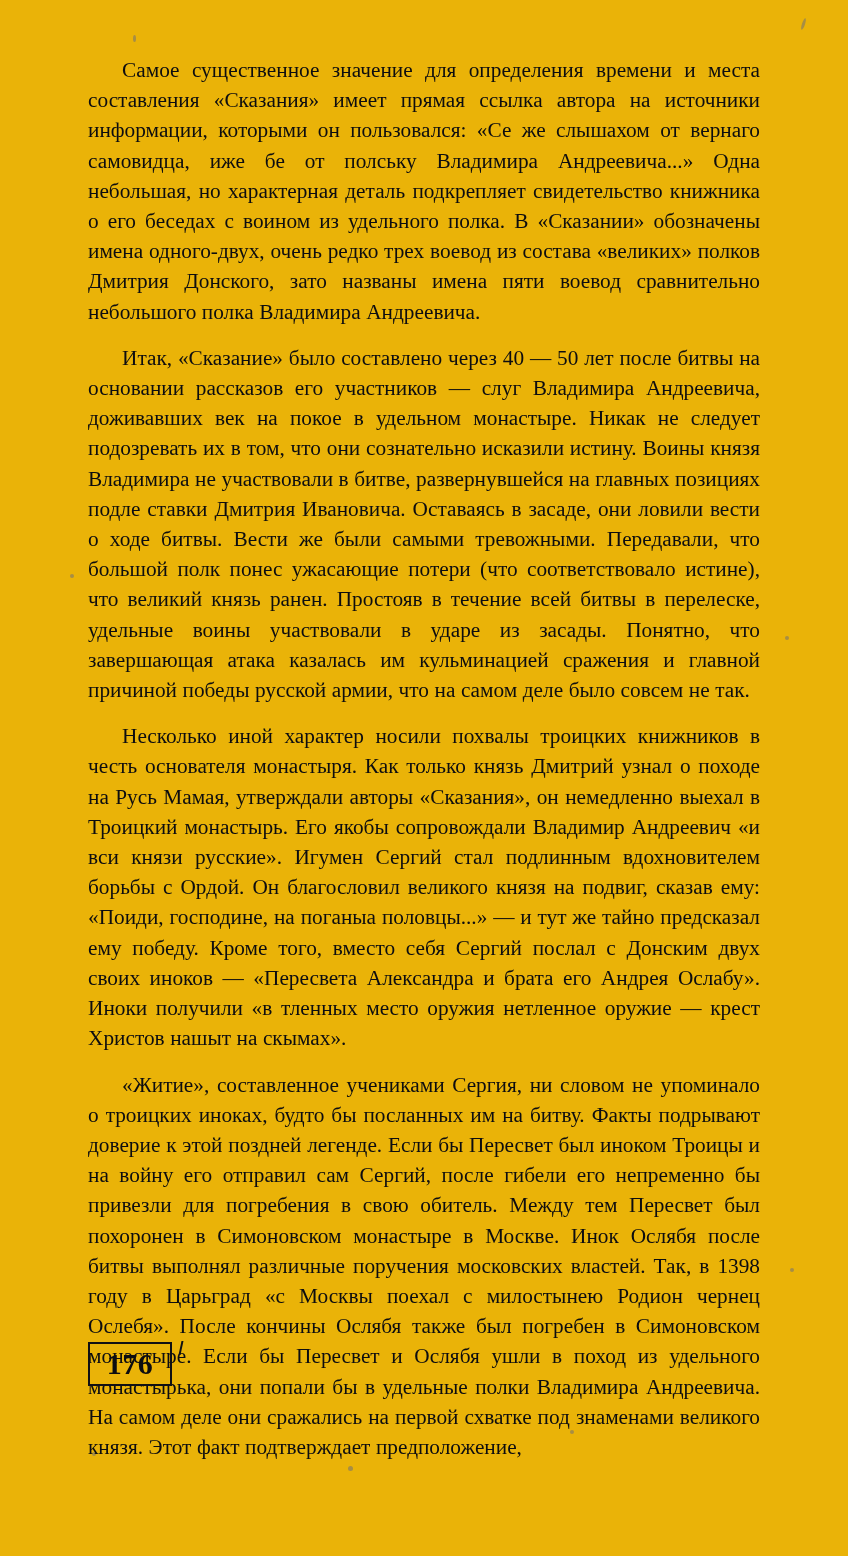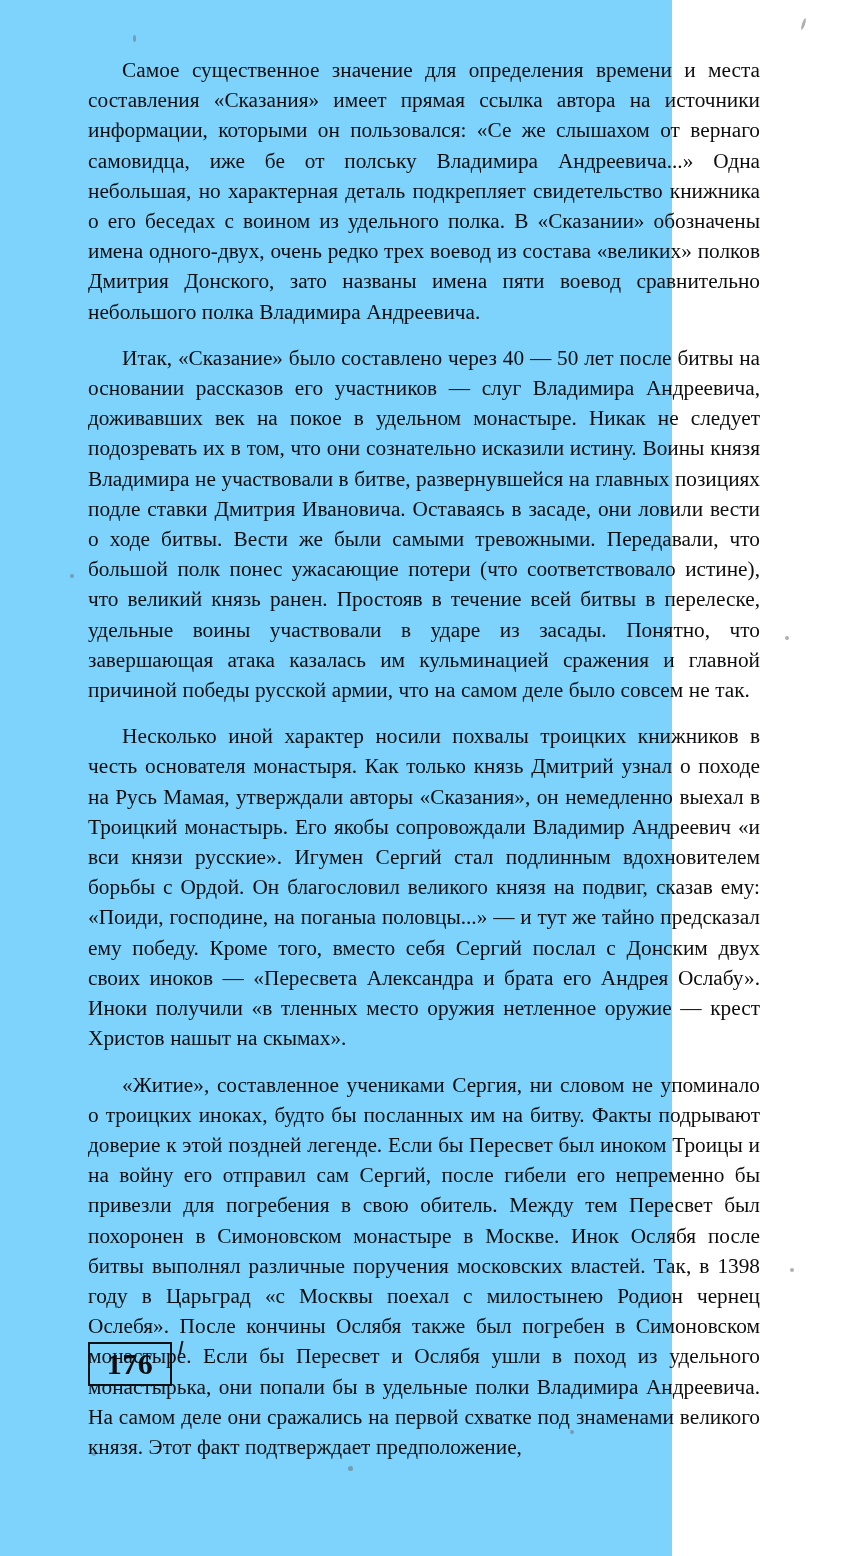--- a/index.html
+++ b/index.html
@@ -12,23 +12,23 @@
     background: #ffffff;
     font-family: "Liberation Serif", serif;
     color: #0d0d10;
     overflow: hidden;
     position: relative;
   }
   .page {
     position: absolute;
     left: 0;
     top: 0;
-    width: 672px;
+    width: 848px;
     height: 1556px;
-    background: #7dd3fc;
+    background: #eab308;
   }
   .text-column {
     position: absolute;
     left: 88px;
     top: 55px;
     width: 672px;
   }
   p.para {
     margin: 0 0 0 0;
     text-indent: 34px;

